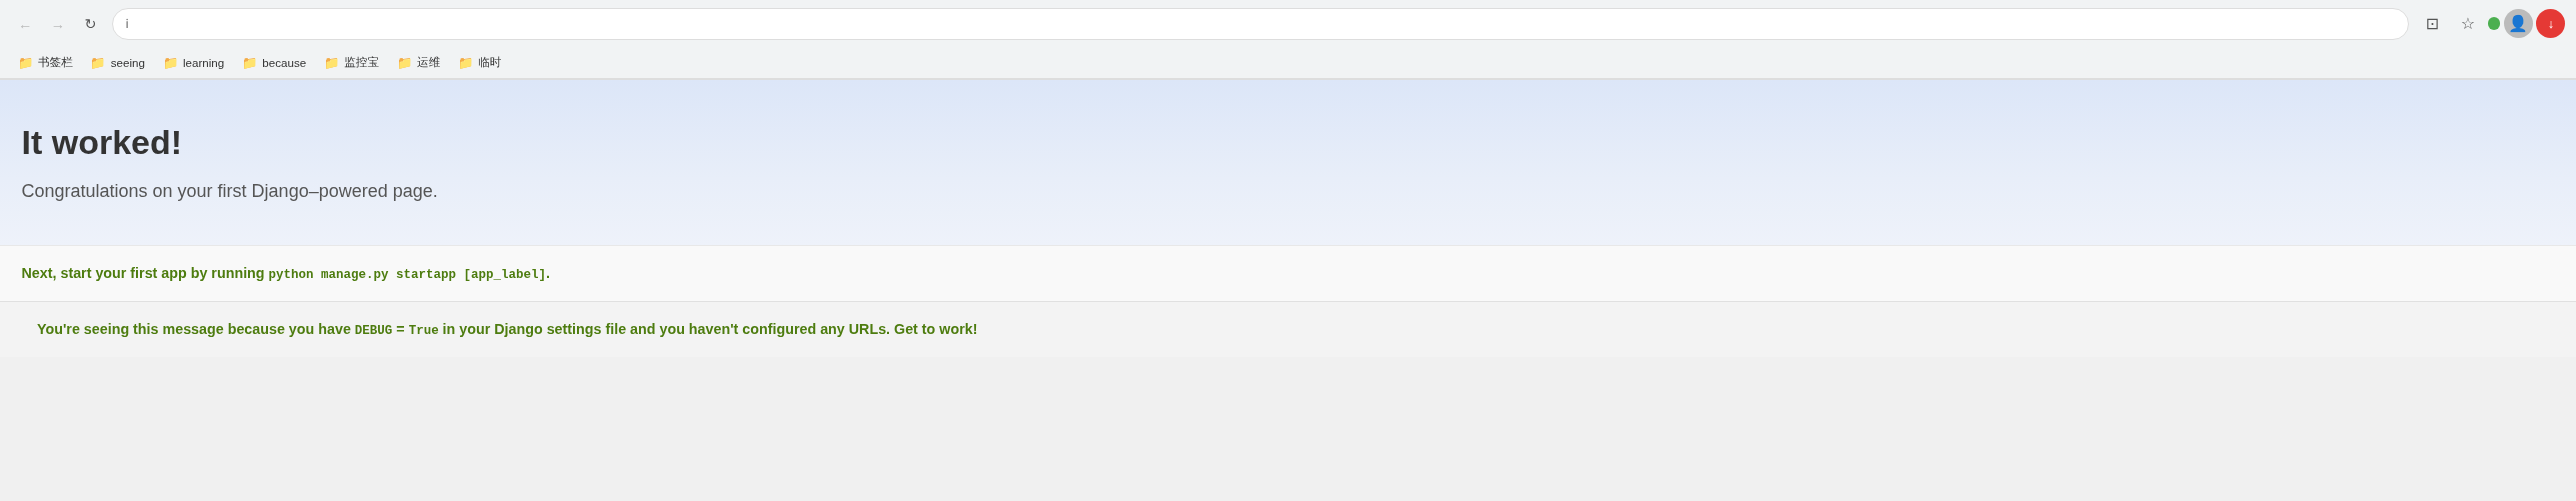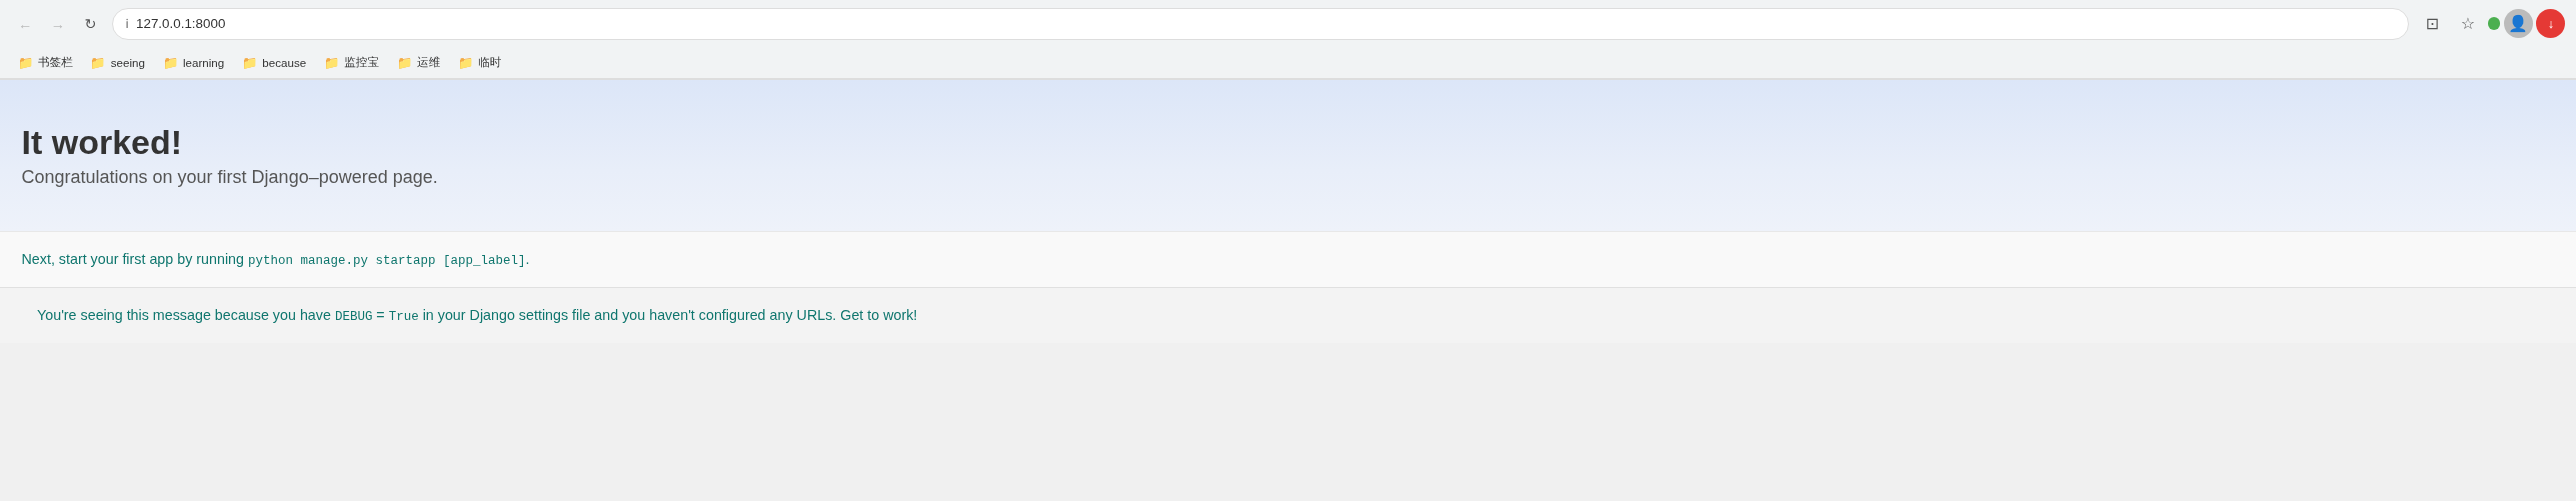--- a/index.html
+++ b/index.html
@@ -141,35 +141,36 @@
       background: white;
     }
     .hero-section {
       background: linear-gradient(180deg, #dce6f8 0%, #e8eef9 60%, #eef2fa 100%);
       padding: 43px 21.5px 43px 21.5px;
     }
     .hero-title {
       font-size: 34px;
       font-weight: bold;
       color: #333;
-      margin-bottom: 5px;
+      margin-bottom: 19px;
     }
     .hero-subtitle {
       font-size: 18px;
       color: #555;
       font-weight: normal;
     }
 
     .info-section {
       background: #f9f9f9;
       border-top: 0.9px solid #e8e8e8;
       padding: 16px 21.5px;
       font-size: 14.3px;
-      color: #0f766e;
+      color: #4d7c0f;
       line-height: 1.6;
+      font-weight: bold;
     }
     .info-section + .info-section {
       border-top: 0.9px solid #e0e0e0;
       background: #f3f3f3;
       padding-left: 37px;
     }
     code, .code-inline {
       font-family: 'Courier New', monospace;
       font-size: 12.5px;
       background: transparent;
@@ -182,21 +183,20 @@
   <div class="browser-toolbar">
 
     <div class="nav-buttons">
       <button class="nav-btn disabled">←</button>
       <button class="nav-btn disabled">→</button>
       <button class="nav-btn">↻</button>
     </div>
 
     <div class="address-bar">
       <span class="address-bar-icon">ℹ</span>
-      <input class="address-input" type="text" value="127.0.0.1:8000" style="">
     </div>
 
     <div class="toolbar-actions">
       <button class="toolbar-action-btn">
         <span>⊡</span>
       </button>
       <button class="toolbar-action-btn">
         <span>☆</span>
       </button>
       <div class="status-dot"></div>

